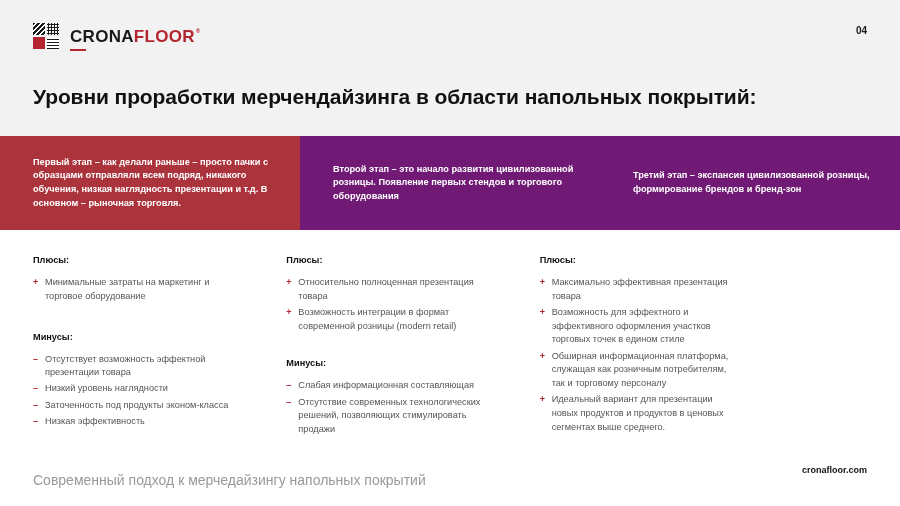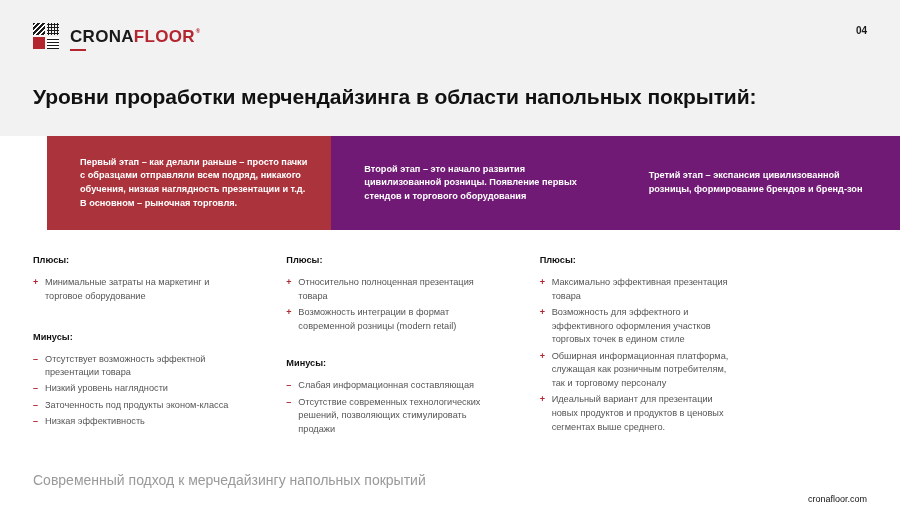--- a/index.html
+++ b/index.html
@@ -46,21 +46,20 @@
       font-size: 10px; font-weight: bold; color: #1a1a1a;
     }
     .title {
       position: absolute; left: 33px; top: 85px;
       font-size: 21px; font-weight: bold; color: #111111;
       letter-spacing: -0.1px;
     }
     .band {
       position: absolute; left: 0; top: 136px; width: 900px; height: 94px;
       display: flex;
-      padding-left: 47px;
     }
     .stage {
       width: 300px; height: 94px;
       display: flex; align-items: center;
       padding: 0 22px 0 33px;
       color: #ffffff; font-weight: bold; font-size: 9.2px; line-height: 13.6px;
     }
     .stage.s1 { background: #ab333b; }
     .stage.s2 { background: #701a75; }
     .stage.s3 { background: #701a75; }
@@ -82,22 +81,22 @@
       position: absolute; left: 0; top: 0; color: #b3262f; font-weight: bold;
       font-size: 9px;
     }
     .gap-minus { margin-top: 28px; }
     .gap-minus2 { margin-top: 25px; }
     .footer-left {
       position: absolute; left: 33px; top: 472px;
       font-size: 14px; color: #999999;
     }
     .footer-right {
-      position: absolute; right: 33px; top: 494px;
-      font-size: 9px; font-weight: normal; color: #111111;
+      position: absolute; right: 33px; top: 465px;
+      font-size: 9px; font-weight: bold; color: #111111;
     }
   </style>
 </head>
 <body>
 
 <div class="top">
   <div class="logo">
     <div class="logo-mark">
       <div class="q q1"></div>
         <div class="q q2"></div>

